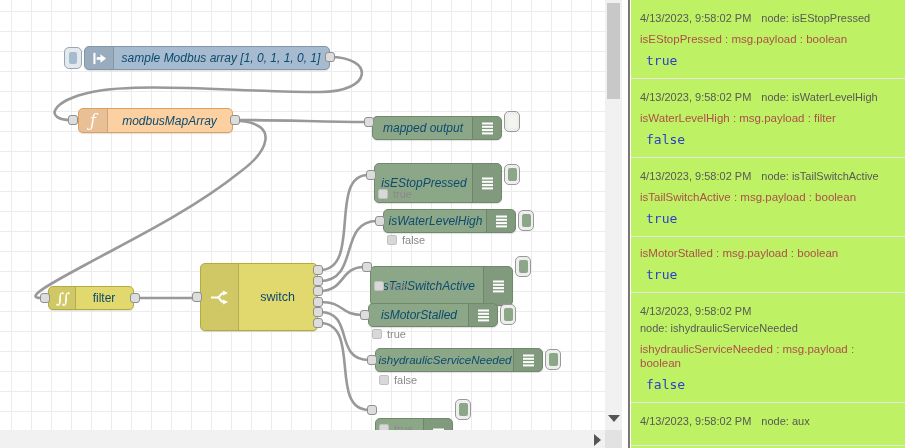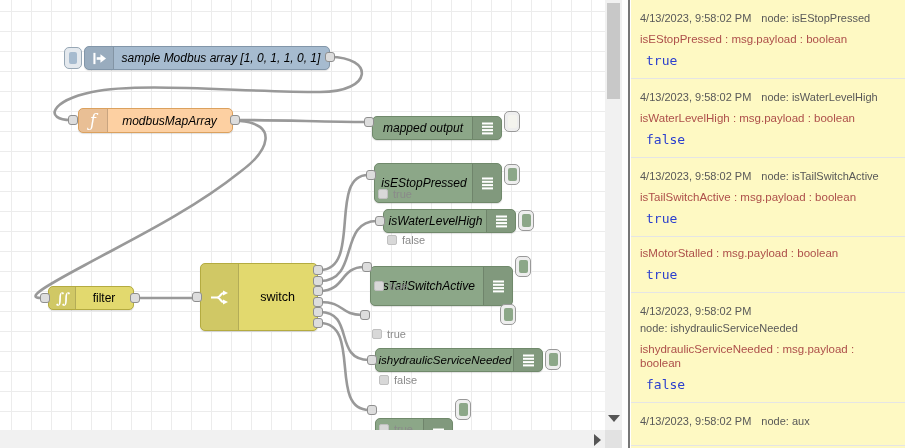--- a/index.html
+++ b/index.html
@@ -17,21 +17,21 @@
   .n-blue{background:#a6bbcf;border-color:#8296a9}
   .n-orange{background:#fdd0a2;border-color:#dba15e}
   .n-green{background:#8ca788;border-color:#70896b}
   .n-yellow{background:#e2d96e;border-color:#b4ab40}
   .nicon{position:absolute;top:0;bottom:0;width:28px;display:flex;align-items:center;
     justify-content:center;color:#fff;overflow:hidden}
   .nicon.left{left:0;border-right:1px solid rgba(0,0,0,.14);border-radius:4px 0 0 4px}
   .nicon.right{right:0;border-left:1px solid rgba(0,0,0,.14);border-radius:0 4px 4px 0}
   .ib{background:rgba(0,0,0,.08)}
   .lbl{position:absolute;left:0;right:0;top:0;bottom:0;display:flex;align-items:center;
-    justify-content:center;font-size:12px;color:#000000;white-space:nowrap}
+    justify-content:center;font-size:12px;color:#0c4a6e;white-space:nowrap}
   .italic{font-style:italic}
   .fnglyph{font-family:"DejaVu Serif",serif;font-style:italic;font-size:16px}
   .filtglyph{font-family:"DejaVu Serif",serif;font-size:14px;font-weight:bold;letter-spacing:-2px}
   .port{position:absolute;width:10px;height:10px;background:#ddd;border:1px solid #8f8f8f;
     border-radius:3px;box-sizing:border-box}
   .btn{position:absolute;width:18px;height:22px;background:#e4e9ee;border:1.5px solid #97a7b5;
     border-radius:5px;box-sizing:border-box;display:flex;align-items:center;justify-content:center}
   .btn-inner{width:8px;height:12px;background:#a6bbcf;border-radius:2px}
   .toggle{position:absolute;width:16px;height:21px;background:#eee;border:1.5px solid #999;
     border-radius:5px;box-sizing:border-box;display:flex;align-items:center;justify-content:center}
@@ -46,21 +46,21 @@
   .vthumb{position:absolute;left:607px;top:3px;width:13px;height:96px;background:#c8c8c8}
   .varrow{position:absolute;left:608px;top:415px;width:0;height:0;
     border-left:6px solid transparent;border-right:6px solid transparent;border-top:7px solid #555}
   .htrack{position:absolute;left:0;top:430px;width:605px;height:18px;background:#f1f1f1}
   .hcorner{position:absolute;left:605px;top:430px;width:17px;height:18px;background:#e2e2e2}
   .harrow{position:absolute;left:594px;top:434px;width:0;height:0;
     border-top:6px solid transparent;border-bottom:6px solid transparent;border-left:7px solid #555}
   
   .splitter{position:absolute;left:628px;top:0;width:2px;height:448px;background:#777}
   .accent{position:absolute;left:635px;top:0;width:3px;height:9px;background:#b94a48}
-  #panel{position:absolute;left:631px;top:0;width:274px;height:448px;background:#fef9c3;overflow:hidden}
+  #panel{position:absolute;left:631px;top:0;width:274px;height:448px;background:#bef264;overflow:hidden}
   .msg{padding:9px 8px 10px 9px;border-bottom:1px solid #e5e5e5}
   .msg-top{line-height:15px;margin-bottom:6px}
   .msg-ts{font-size:11px;color:#585858;margin-right:10px;display:inline-block}
   .msg-node{font-size:11px;color:#585858;display:inline-block}
   .msg-meta{font-size:11.5px;color:#ad4f4a;margin-bottom:7px;line-height:14px}
   .msg-val{font-family:"DejaVu Sans Mono",monospace;font-size:13px;color:#2b3fce;
     padding-left:6px;line-height:15px}
 </style>
 </head>
 <body>
@@ -196,20 +196,31 @@
   </div>
   <div class="port" style="left:362px;top:262px"></div>
   <div class="toggle" style="left:515px;top:256px">
     <span class="toggle-inner on"></span>
   </div>
   <div class="status" style="left:374px;top:280px">
     <span class="status-dot"></span>
     <span class="status-text">true</span>
   </div>
 
+  <div class="node n-green" style="left:368px;top:303px;width:130px;height:24px">
+    <span class="lbl italic" style="right:28px">isMotorStalled</span>
+    <span class="nicon right ib">
+      <svg width="13" height="14" viewBox="0 0 13 14">
+        <rect x="1" y="1.5" width="11" height="2" fill="#fff"></rect>
+          <rect x="1" y="4.8" width="11" height="2" fill="#fff"></rect>
+        <rect x="1" y="8.1" width="11" height="2" fill="#fff"></rect>
+          <rect x="1" y="11.4" width="11" height="2" fill="#fff"></rect>
+      </svg>
+    </span>
+  </div>
   <div class="port" style="left:360px;top:310px"></div>
   <div class="toggle" style="left:500px;top:304px">
     <span class="toggle-inner on"></span>
   </div>
   <div class="status" style="left:372px;top:328px">
     <span class="status-dot"></span>
     <span class="status-text">true</span>
   </div>
 
   <div class="node n-green" style="left:375px;top:348px;width:168px;height:24px">
@@ -265,21 +276,21 @@
 <div class="accent"></div>
 
 <div id="panel">
   <div class="msg">
     <div class="msg-top"><span class="msg-ts">4/13/2023, 9:58:02 PM</span><span class="msg-node">node: isEStopPressed</span></div>
     <div class="msg-meta">isEStopPressed : msg.payload : boolean</div>
     <div class="msg-val">true</div>
   </div>
   <div class="msg">
     <div class="msg-top"><span class="msg-ts">4/13/2023, 9:58:02 PM</span><span class="msg-node">node: isWaterLevelHigh</span></div>
-    <div class="msg-meta">isWaterLevelHigh : msg.payload : boolean</div>
+    <div class="msg-meta">isWaterLevelHigh : msg.payload : filter</div>
     <div class="msg-val">false</div>
   </div>
   <div class="msg">
     <div class="msg-top"><span class="msg-ts">4/13/2023, 9:58:02 PM</span><span class="msg-node">node: isTailSwitchActive</span></div>
     <div class="msg-meta">isTailSwitchActive : msg.payload : boolean</div>
     <div class="msg-val">true</div>
   </div>
   <div class="msg">
     <div class="msg-meta">isMotorStalled : msg.payload : boolean</div>
     <div class="msg-val">true</div>

